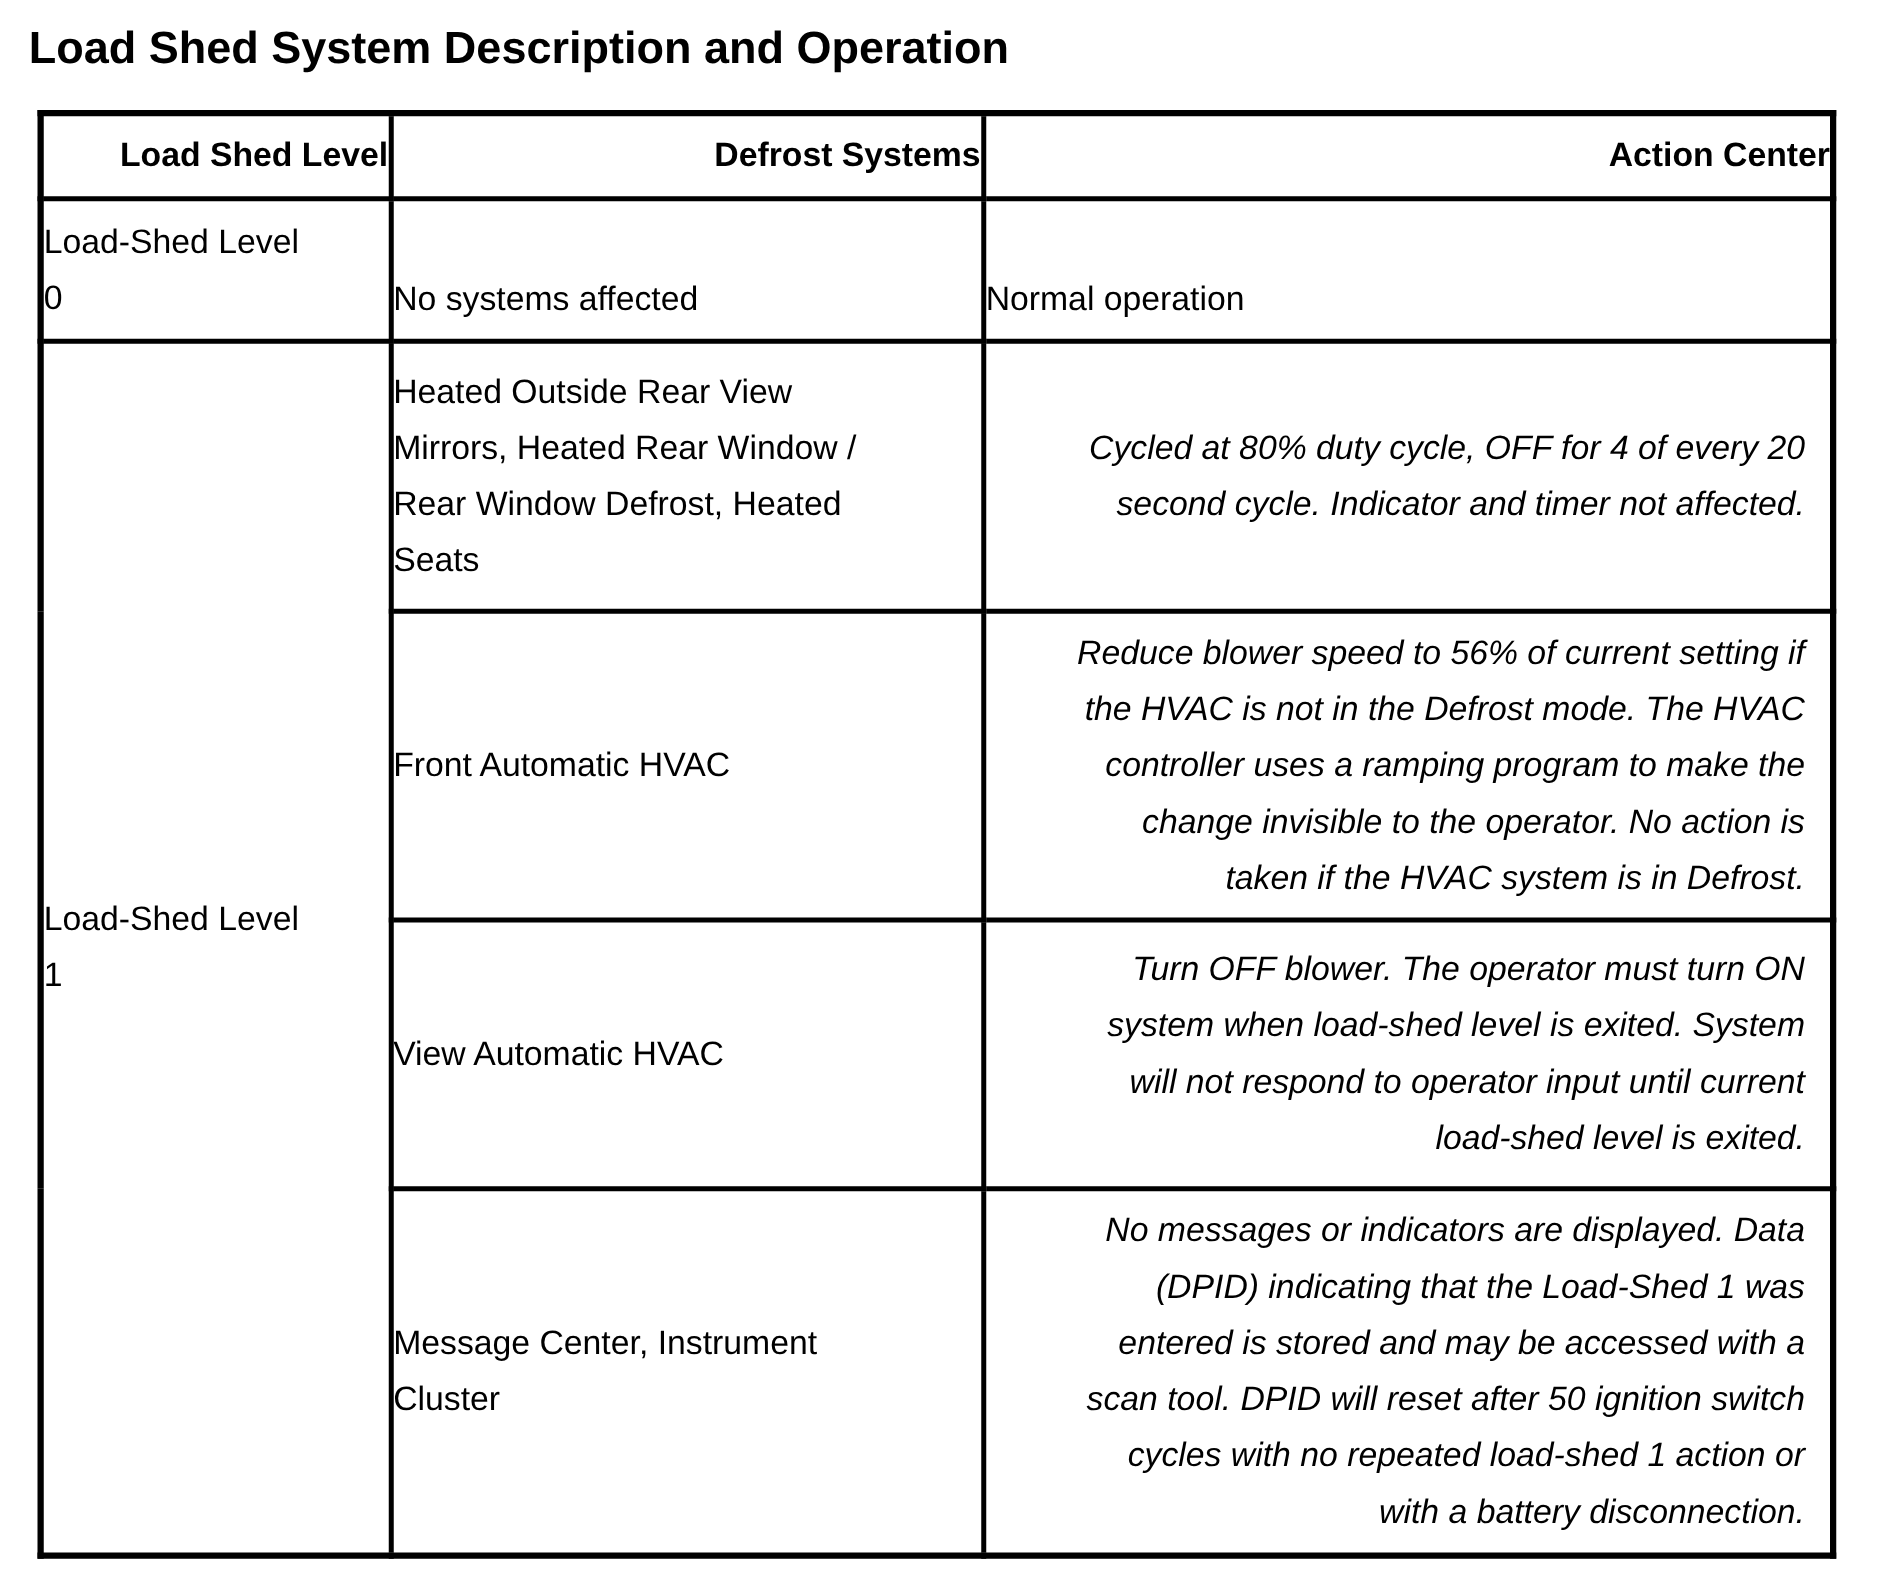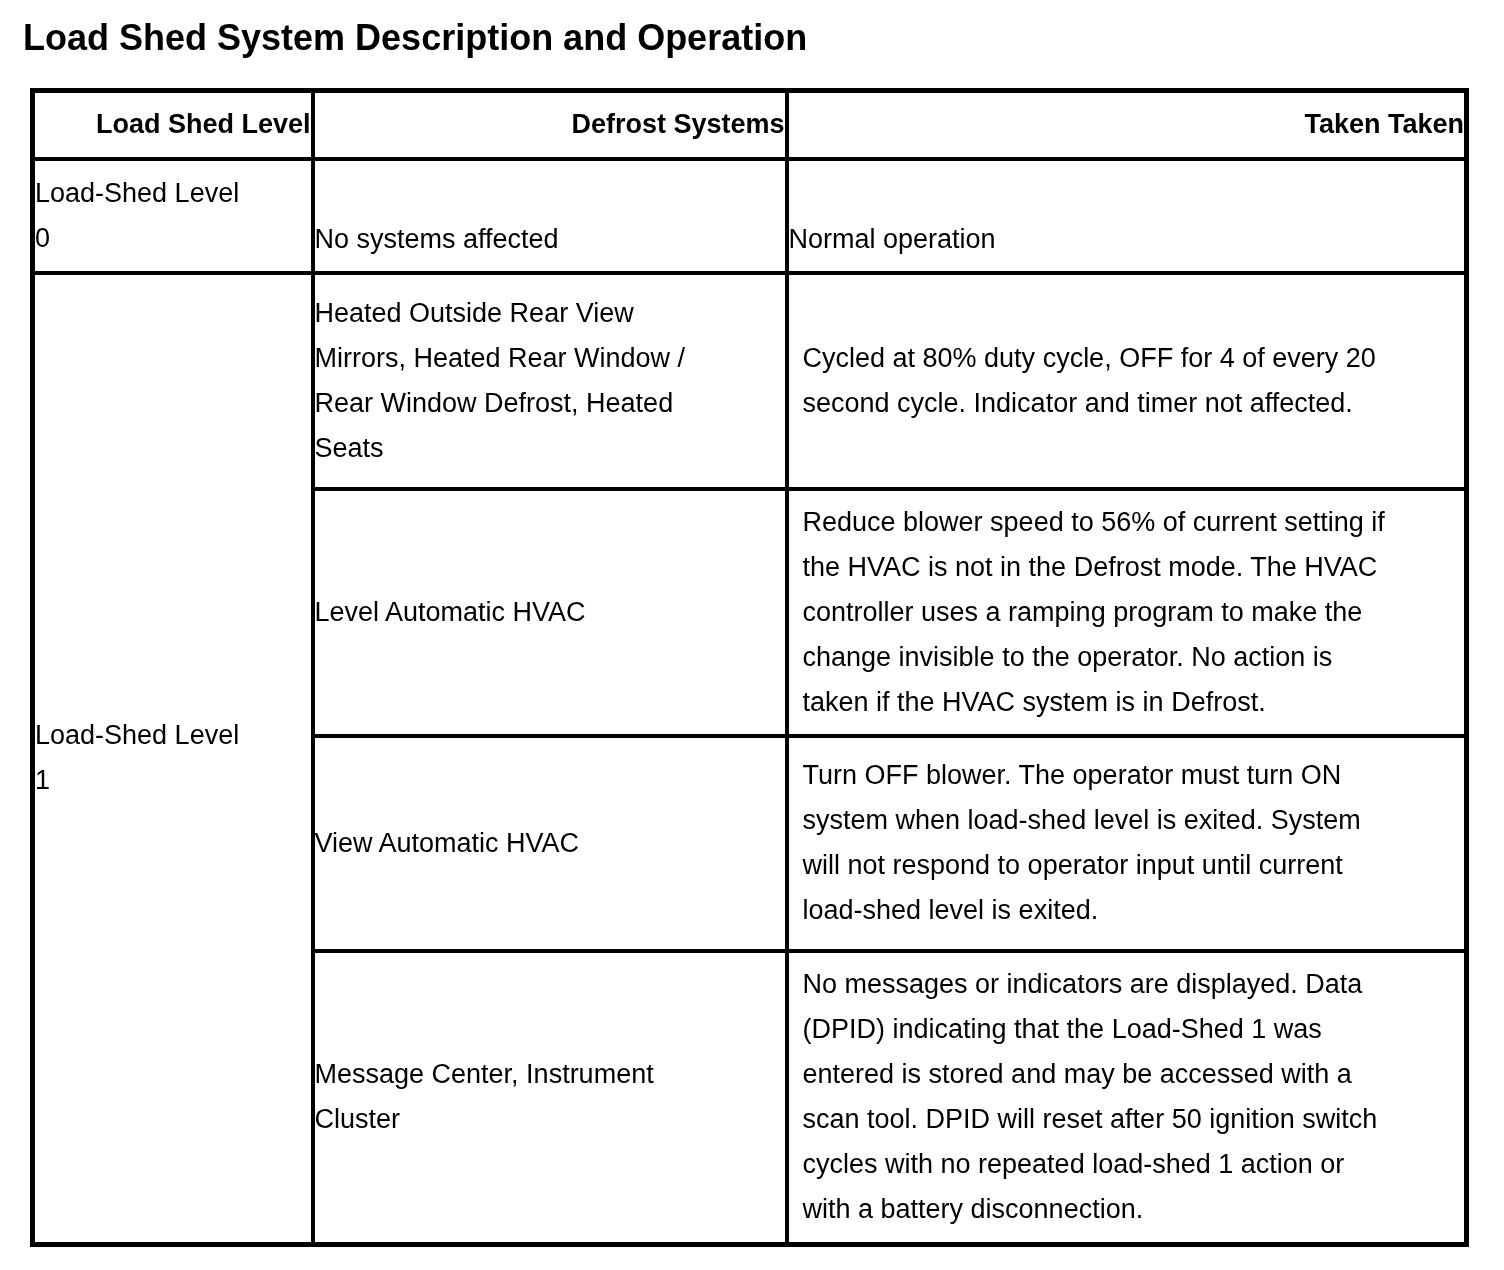--- a/index.html
+++ b/index.html
@@ -39,22 +39,23 @@
     white-space: pre-line;
     overflow: hidden;
     padding: 0;
   }
   th {
     font-weight: bold;
     text-align: right;
   }
   td.cell-center { text-align: left; }
   td.cell-left {
-    text-align: left;
+    text-align: right;
     padding: 6px 20px 6px 14px;
+    font-style: italic;
   }
   
   tr.row-level0 td.pad-low { padding-top: 48px; }
   tr.row-header  { height: 68px; }
   tr.row-level0  { height: 114px; }
   tr.row-l1-a    { height: 216px; }
   tr.row-l1-b    { height: 247px; }
   tr.row-l1-c    { height: 215px; }
   tr.row-l1-d    { height: 294px; }
 </style>
@@ -66,21 +67,21 @@
 <table class="loadshed">
   <colgroup>
     <col class="c1">
     <col class="c2">
     <col class="c3">
   </colgroup>
   <tbody>
     <tr class="row-header">
       <th>Load Shed Level</th>
       <th>Defrost Systems</th>
-      <th>Taken Taken</th>
+      <th>Action Center</th>
     </tr>
 
     <tr class="row-level0">
       <td class="cell-center">Load-Shed Level
 0</td>
       <td class="cell-center pad-low">No systems affected</td>
       <td class="cell-center pad-low">Normal operation</td>
     </tr>
 
     <tr class="row-l1-a">
@@ -88,21 +89,21 @@
 1</td>
       <td class="cell-center">Heated Outside Rear View
 Mirrors, Heated Rear Window /
 Rear Window Defrost, Heated
 Seats</td>
       <td class="cell-left">Cycled at 80% duty cycle, OFF for 4 of every 20
 second cycle. Indicator and timer not affected.</td>
     </tr>
 
     <tr class="row-l1-b">
-      <td class="cell-center">Level Automatic HVAC</td>
+      <td class="cell-center">Front Automatic HVAC</td>
       <td class="cell-left">Reduce blower speed to 56% of current setting if
 the HVAC is not in the Defrost mode. The HVAC
 controller uses a ramping program to make the
 change invisible to the operator. No action is
 taken if the HVAC system is in Defrost.</td>
     </tr>
 
     <tr class="row-l1-c">
       <td class="cell-center">View Automatic HVAC</td>
       <td class="cell-left">Turn OFF blower. The operator must turn ON

